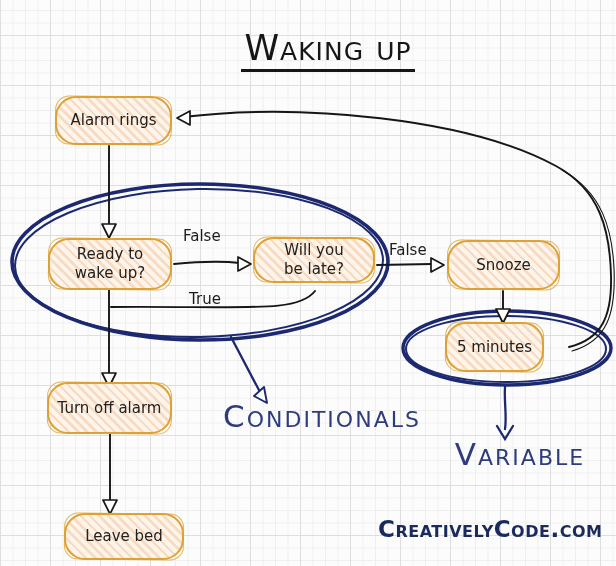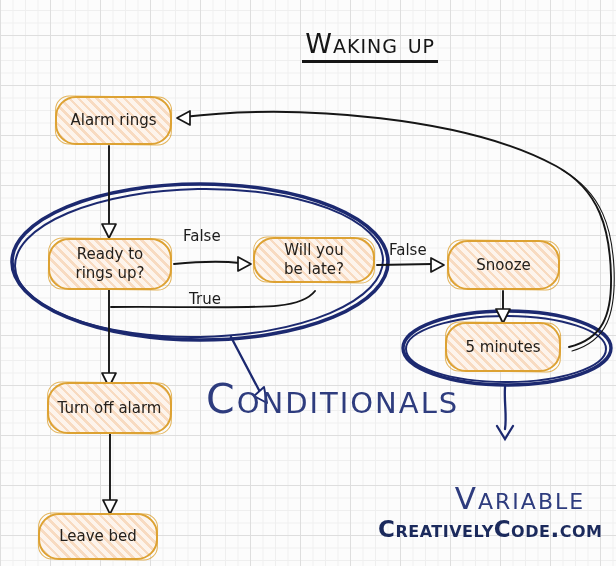--- a/index.html
+++ b/index.html
@@ -13,21 +13,21 @@
       linear-gradient(#dedede 1px, transparent 1px),
       linear-gradient(90deg, #dedede 1px, transparent 1px),
       linear-gradient(#efefef 1px, transparent 1px),
       linear-gradient(90deg, #efefef 1px, transparent 1px);
     background-size:50px 50px, 50px 50px, 12.5px 12.5px, 12.5px 12.5px;
     background-position:0 -15px, 0 0, 0 -2.5px, 0 0;
   }
   .layer{position:absolute;left:0;top:0;pointer-events:none;}
   .title{
     position:absolute;left:218px;top:28px;width:220px;
-    text-align:right;font-variant:small-caps;font-size:27px;
+    text-align:center;font-variant:small-caps;font-size:35px;
     letter-spacing:1px;color:#161616;z-index:4;
   }
   .title span{display:inline-block;border-bottom:3px solid #161616;padding:0 3px 1px 3px;}
   .node{
     position:absolute;box-sizing:border-box;z-index:3;
     border:2.5px solid #dda233;border-radius:21px;
     background-color:#fdf4ec;
     background-image:repeating-linear-gradient(45deg,
       rgba(236,160,92,0.30) 0px, rgba(236,160,92,0.30) 2.5px,
       rgba(255,255,255,0) 2.5px, rgba(255,255,255,0) 6.5px);
@@ -40,22 +40,22 @@
     border:1.4px solid rgba(221,162,51,0.8);transform:rotate(0.7deg);
   }
   .edge-label{
     position:absolute;z-index:4;font-size:15px;color:#1c1c1c;
     white-space:nowrap;
   }
   .annotation{
     position:absolute;z-index:4;font-variant:small-caps;
     color:#2e3c7e;text-align:center;white-space:nowrap;letter-spacing:2px;
   }
-  .annotation.conditionals{left:206px;top:375px;width:232px;font-size:41px;}
-  .annotation.variable{left:428px;top:436px;width:184px;font-size:31px;margin-top:44px;}
+  .annotation.conditionals{left:206px;top:398px;width:232px;font-size:31px;}
+  .annotation.variable{left:428px;top:436px;width:184px;font-size:31px;}
   .watermark{
     position:absolute;z-index:4;left:378px;top:516px;width:224px;
     text-align:left;font-variant:small-caps;font-weight:bold;
     font-size:23px;letter-spacing:0.5px;color:#1b2a5c;white-space:nowrap;
   }
   svg{display:block;}
 </style>
 </head>
 <body>
 
@@ -103,40 +103,40 @@
     <path d="M267,403 L254,396 L264,387 Z" fill="#ffffff" stroke="#1c2970" stroke-width="1.9" stroke-linejoin="round"></path>
   </svg>
 
   <div class="title"><span>Waking up</span></div>
 
   <div class="node" style="left:55px;top:96px;width:117px;height:49px;">
     <span>Alarm rings</span>
   </div>
 
   <div class="node" style="left:48px;top:238px;width:124px;height:52px;">
-    <span style="display:inline-block;max-width:72px;">Ready to rings up?</span>
+    <span style="display:inline-block;max-width:72px;">Ready to wake up?</span>
   </div>
 
   <div class="node" style="left:253px;top:237px;width:122px;height:46px;">
     <span style="display:inline-block;max-width:62px;">Will you be late?</span>
   </div>
 
   <div class="node" style="left:447px;top:240px;width:113px;height:50px;">
     <span>Snooze</span>
   </div>
 
-  <div class="node" style="left:445px;top:322px;width:116px;height:50px;justify-content:center;">
+  <div class="node" style="left:445px;top:322px;width:99px;height:50px;justify-content:center;">
     <span>5 minutes</span>
   </div>
 
   <div class="node" style="left:47px;top:382px;width:125px;height:52px;">
     <span>Turn off alarm</span>
   </div>
 
-  <div class="node" style="left:38px;top:513px;width:120px;height:47px;">
+  <div class="node" style="left:64px;top:513px;width:120px;height:47px;">
     <span>Leave bed</span>
   </div>
 
   <div class="edge-label" style="left:183px;top:227px;">False</div>
   <div class="edge-label" style="left:389px;top:241px;">False</div>
   <div class="edge-label" style="left:189px;top:290px;text-align:right;">True</div>
 
   <div class="annotation conditionals">Conditionals</div>
   <div class="annotation variable">Variable</div>
 

